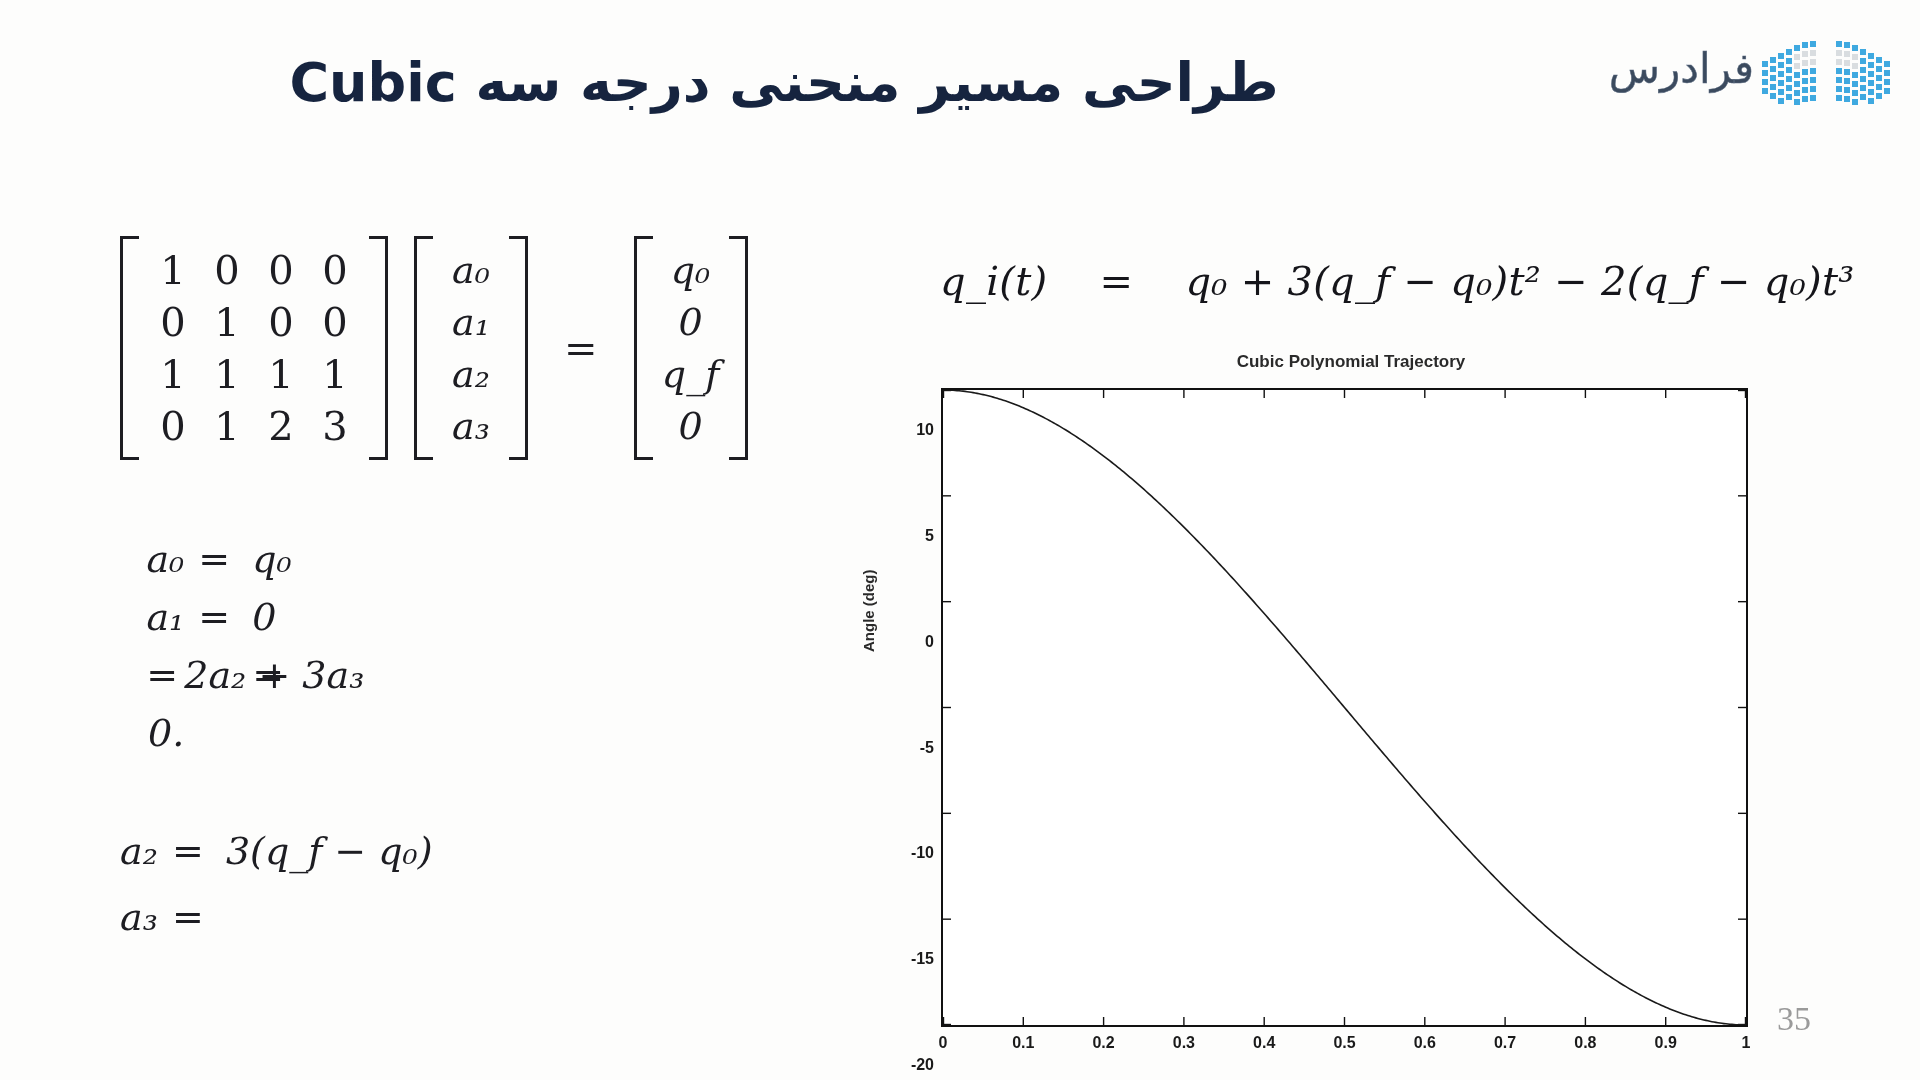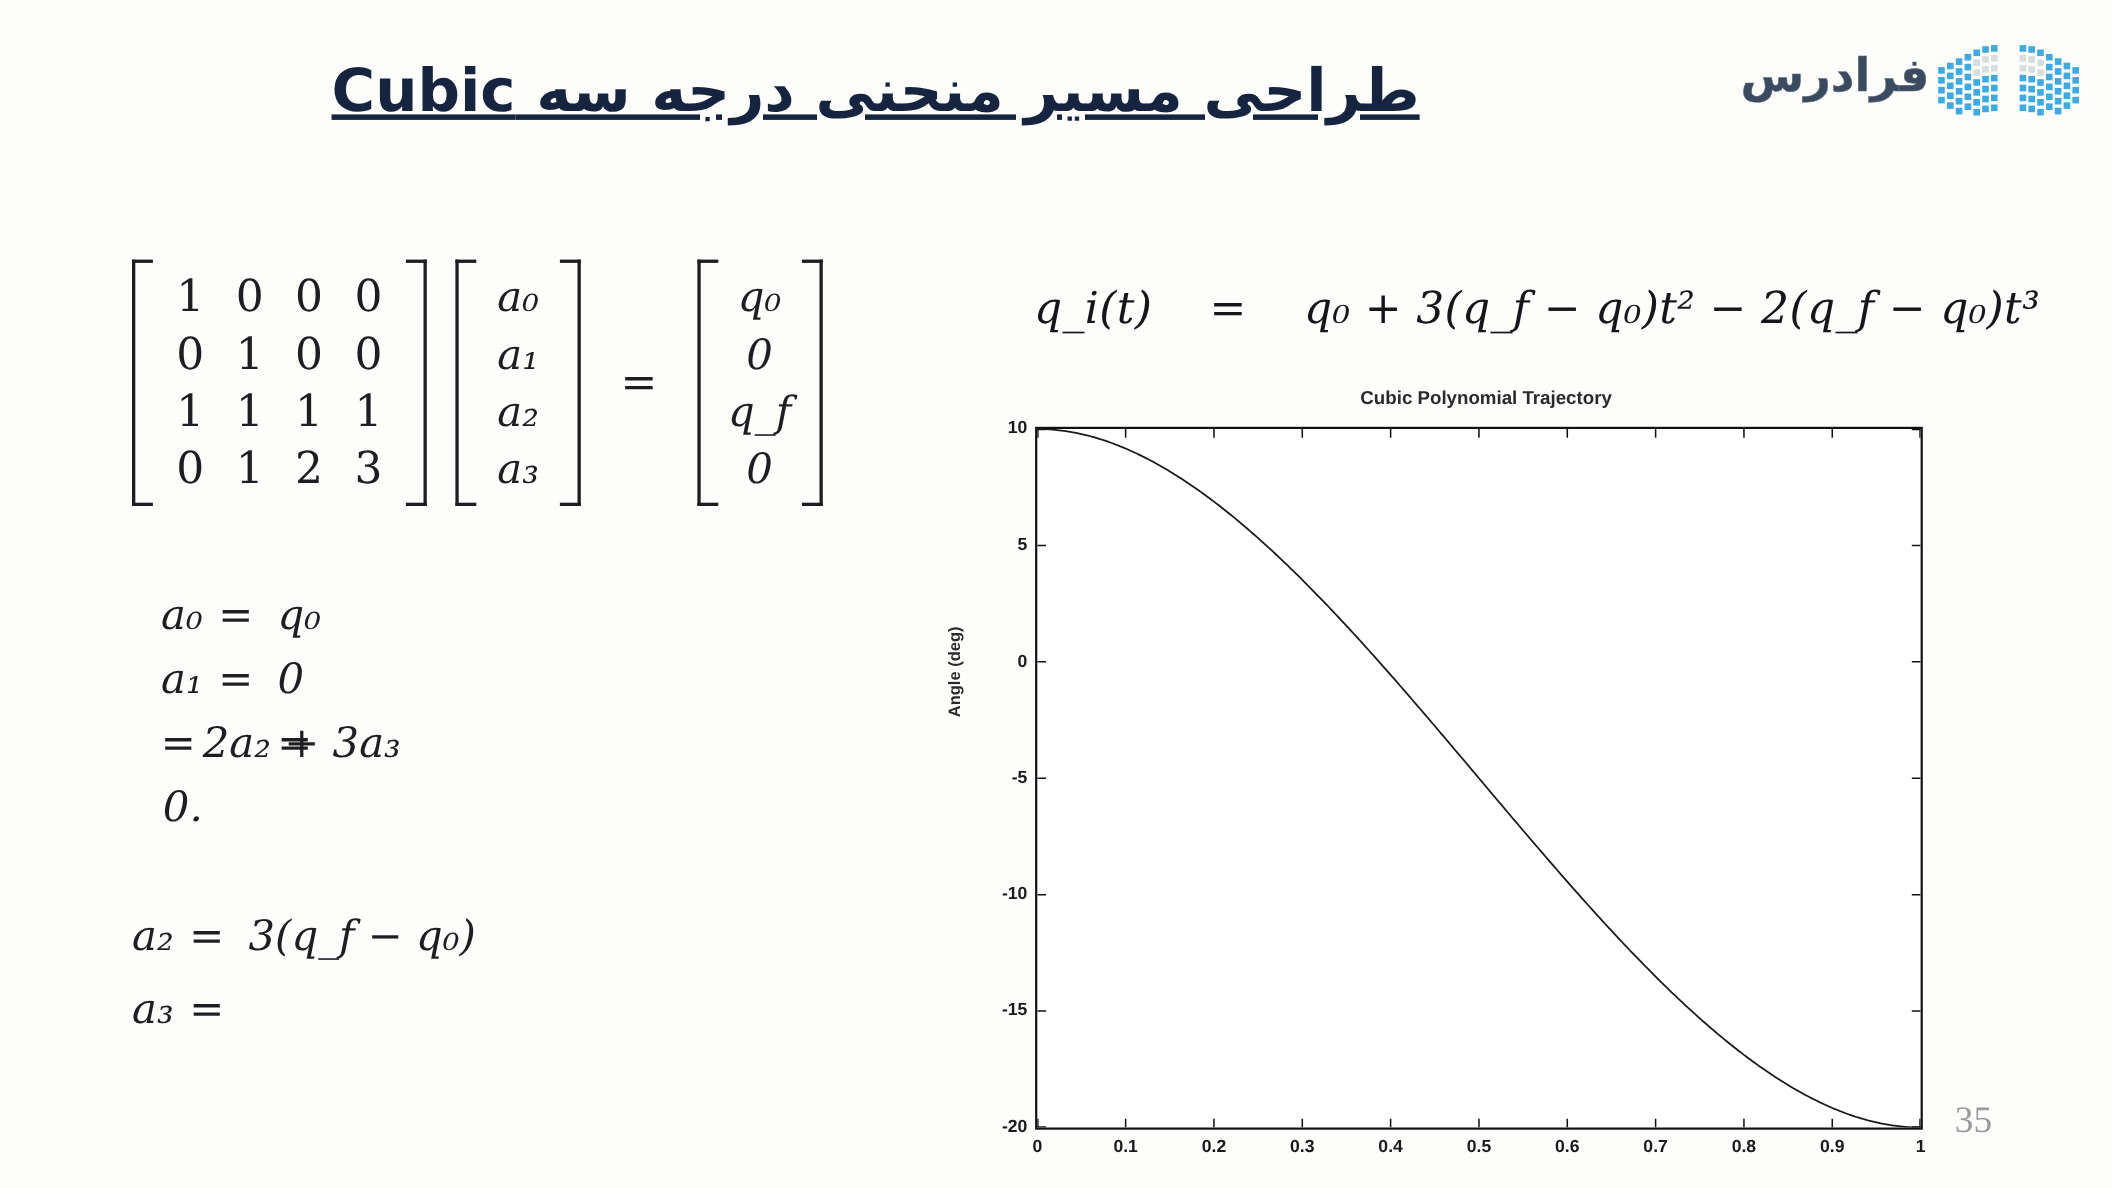--- a/index.html
+++ b/index.html
@@ -14,50 +14,49 @@
     position: relative;
     overflow: hidden;
     font-family: "Liberation Sans", sans-serif;
     background: #fdfdfc;
   }
 
   
   #slide-title {
     position: absolute;
     top: 52px;
-    left: 16px;
+    left: 4px;
     width: 1560px;
     text-align: center;
     font-family: "DejaVu Sans", "Liberation Sans", sans-serif;
     font-weight: bold;
     font-size: 54px;
     line-height: 1.15;
     color: #16243f;
     direction: rtl;
     letter-spacing: 0px;
     white-space: nowrap;
-    text-decoration: underline;
   }
 
   
   #brand-logo {
     position: absolute;
     top: 24px;
     right: 28px;
     width: 300px;
     height: 96px;
     display: flex;
     align-items: center;
     justify-content: flex-end;
     gap: 6px;
   }
   #brand-wordmark {
     font-family: "DejaVu Sans", "Liberation Sans", sans-serif;
     font-size: 42px;
-    font-weight: bold;
+    font-weight: normal;
     color: #3b4a5e;
     direction: rtl;
     line-height: 1;
     -webkit-text-stroke: 0.5px #5b6b80;
     padding-bottom: 6px;
   }
   #brand-book-icon {
     width: 132px;
     height: 78px;
     flex: none;
@@ -210,20 +209,21 @@
   .ytick-label {
     position: absolute;
     right: 0;
     width: 58px;
     text-align: right;
     font-family: "Liberation Sans", sans-serif;
     font-size: 16px;
     font-weight: bold;
     color: #1a1a1a;
     transform: translateY(-9px);
+    margin-top: 40px;
   }
   .xtick-label {
     position: absolute;
     top: 0;
     width: 60px;
     margin-left: -30px;
     text-align: center;
     font-family: "Liberation Sans", sans-serif;
     font-size: 16px;
     font-weight: bold;

